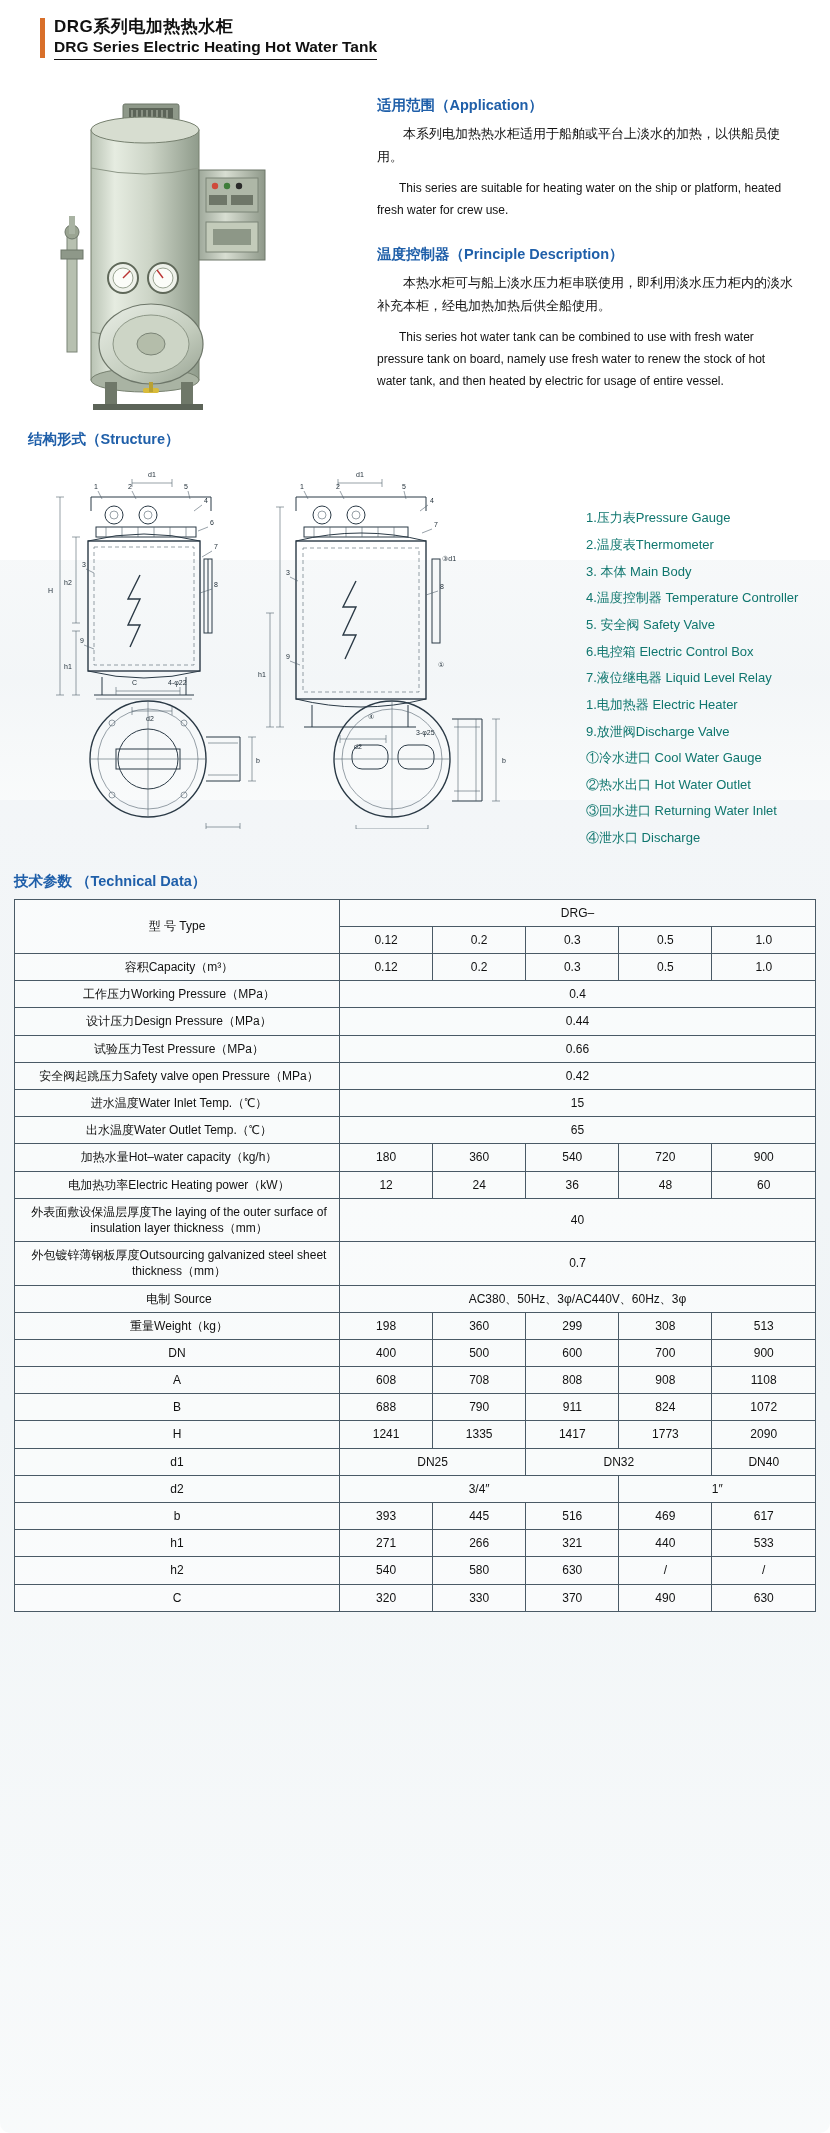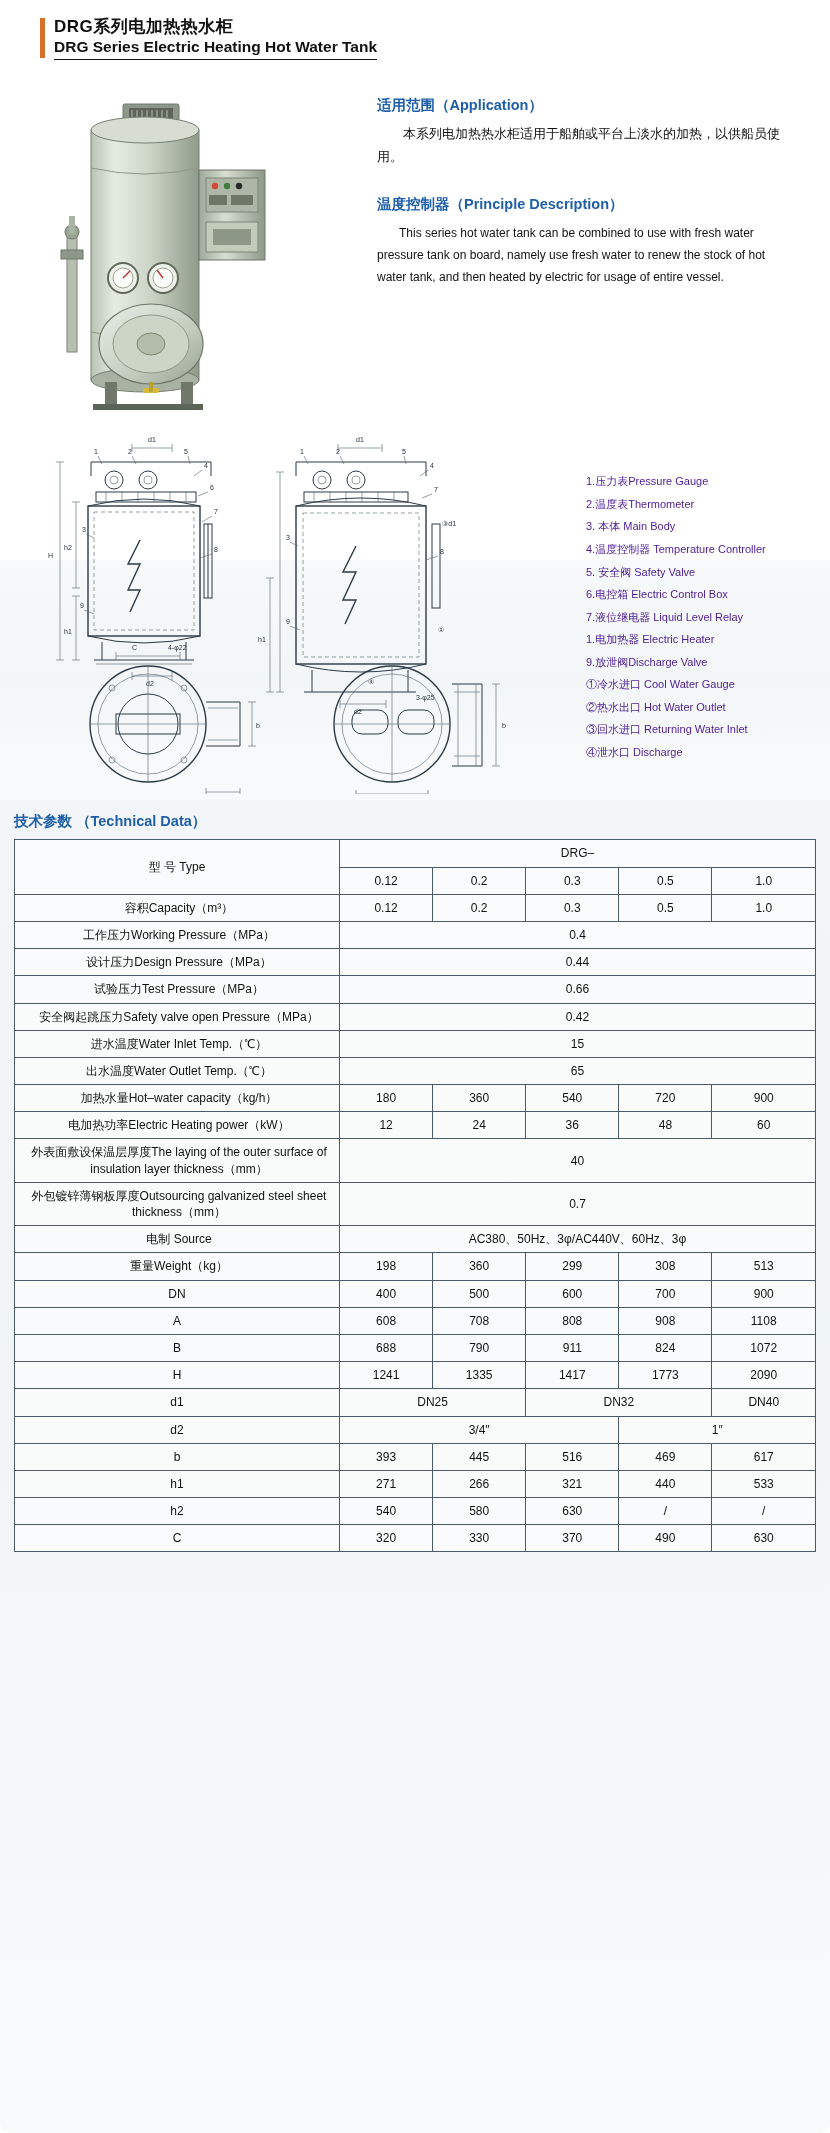--- a/index.html
+++ b/index.html
@@ -115,23 +115,23 @@
   }
   .drawings{
     flex:1;
     position:relative;
     height:370px;
   }
   .legend{
     width:230px;
     flex:0 0 230px;
     padding-top:48px;
-    font-size:11px;
+    font-size:13px;
     line-height:2.05;
-    color:#4c1d95;
+    color:#0f766e;
   }
   .legend div{white-space:nowrap;}
 
   
   svg .ln{stroke:#2b3a46;stroke-width:1;fill:none;}
   svg .ln2{stroke:#2b3a46;stroke-width:1.4;fill:none;}
   svg .thin{stroke:#52616d;stroke-width:.6;fill:none;}
   svg .dash{stroke:#52616d;stroke-width:.6;fill:none;stroke-dasharray:4 3;}
   svg text{font-family:"Liberation Sans",sans-serif;font-size:7px;fill:#22303a;}
 
@@ -258,28 +258,31 @@
 
             <rect x="112" y="306" width="16" height="5" rx="2" fill="#d8bb3a"></rect>
             <rect x="118" y="300" width="4" height="10" fill="#b9a132"></rect>
           </svg>
         </div>
       </div>
 
       <div class="txt-col">
         <div class="sec-head">适用范围（Application）</div>
         <p class="p-cn">本系列电加热热水柜适用于船舶或平台上淡水的加热，以供船员使用。</p>
+        <p class="p-en">This series are suitable for heating water on the ship or platform, heated fresh water for crew use.</p>
 
         <div class="gap"></div>
 
         <div class="sec-head">温度控制器（Principle Description）</div>
+        <p class="p-cn">本热水柜可与船上淡水压力柜串联使用，即利用淡水压力柜内的淡水补充本柜，经电加热加热后供全船使用。</p>
         <p class="p-en">This series hot water tank can be combined to use with fresh water pressure tank on board, namely use fresh water to renew the stock of hot water tank, and then heated by electric for usage of entire vessel.</p>
       </div>
     </div>
 
+    <div class="struct-head">结构形式（Structure）</div>
 
     <div class="struct-body">
       <div class="drawings">
         <svg width="560" height="372" viewBox="0 0 560 372">
 
           <g transform="translate(10,6)">
 
             <path class="ln" d="M55 34 h120"></path>
             <path class="ln" d="M55 34 v14"></path>
             <path class="ln" d="M175 34 v14"></path>

